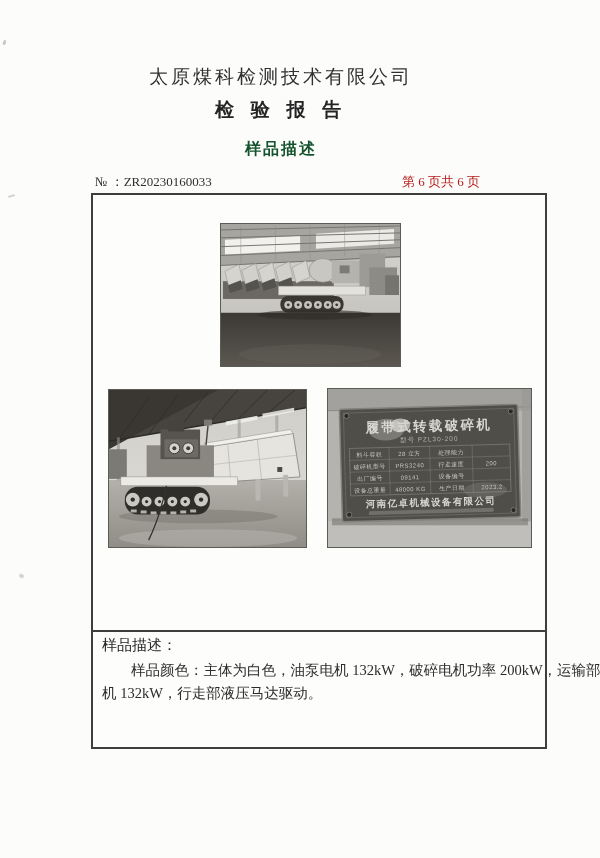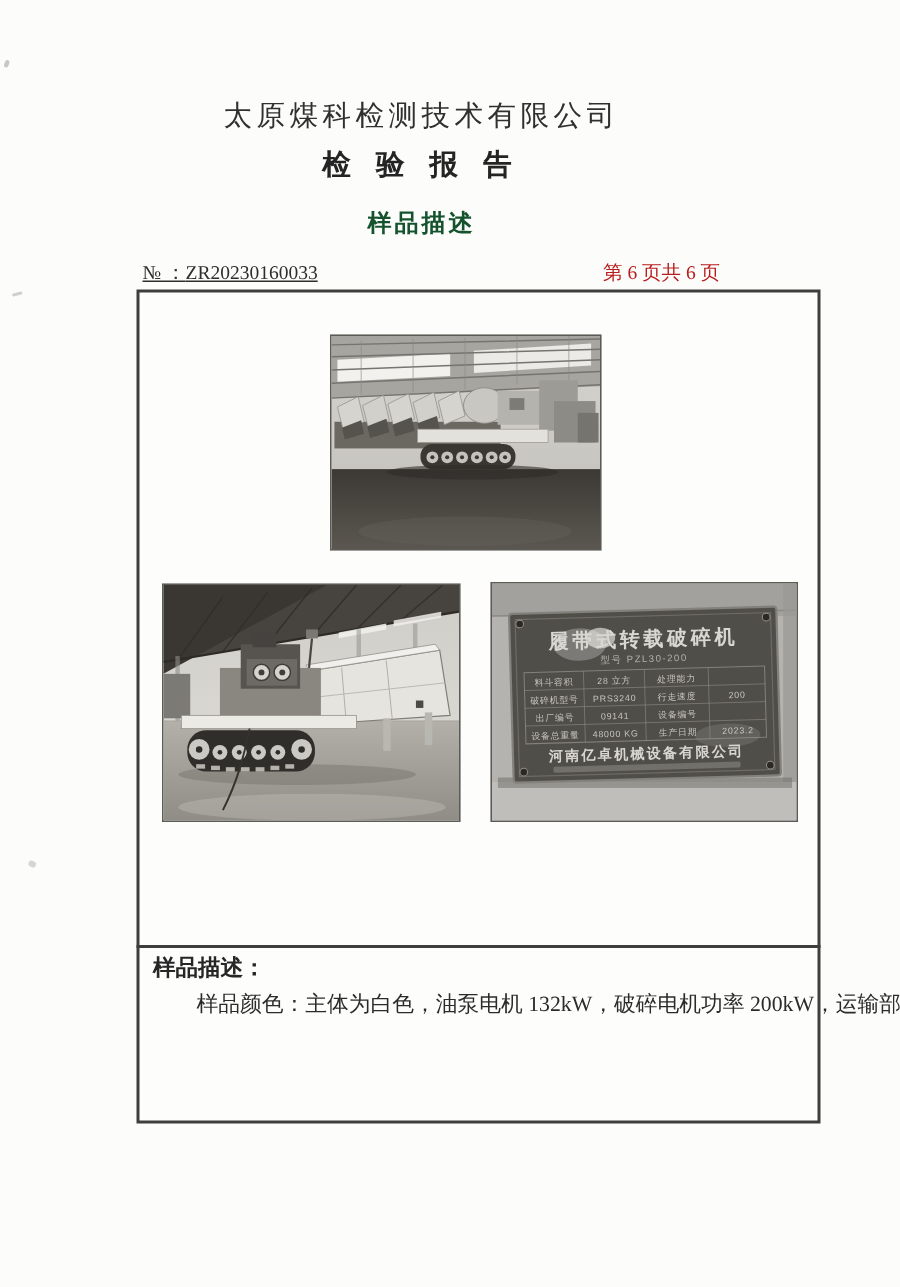--- a/index.html
+++ b/index.html
@@ -7,36 +7,36 @@
   .page{
     position:relative;width:600px;height:858px;overflow:hidden;
     background:#fcfcfb;color:#2b2b2b;
     font-family:"Liberation Serif","DejaVu Serif",serif;
   }
   
   .center-col{position:absolute;left:0;width:562px;text-align:center;}
   .company-title{top:64px;font-size:19px;letter-spacing:3px;color:#303030;}
   .report-title{top:97px;font-size:19px;font-weight:bold;letter-spacing:6px;color:#242424;}
   .section-subtitle{top:139px;font-size:16px;font-weight:bold;letter-spacing:2px;color:#14532d;}
-  .no-line{position:absolute;top:173px;left:95px;font-size:13px;color:#2e2e2e;text-decoration:underline;}
+  .no-line{position:absolute;top:173px;left:95px;font-size:13px;color:#2e2e2e;}
   .page-indicator{position:absolute;top:173px;left:402px;font-size:13px;color:#b91c1c;}
   
   .frame{
     position:absolute;left:91px;top:193px;width:452px;height:552px;
     border:2px solid #3e3e3c;background:#fdfdfc;
   }
   .frame-divider{position:absolute;left:-2px;right:-2px;top:435px;border-top:2px solid #3e3e3c;}
   
   .photo{position:absolute;border:1px solid rgba(60,60,54,.75);box-sizing:border-box;background:#bdbbb6;}
   .photo svg{display:block;width:100%;height:100%;}
   .photo-top{left:127px;top:28px;width:181px;height:144px;}
   .photo-bl{left:15px;top:194px;width:199px;height:159px;}
   .photo-br{left:234px;top:193px;width:205px;height:160px;}
   
-  .desc-label{position:absolute;left:9px;top:441px;font-size:15px;font-weight:bold;color:#262626;}
+  .desc-label{position:absolute;left:9px;top:441px;font-size:15px;font-weight:normal;color:#262626;}
   .desc-body{position:absolute;left:9px;top:464px;width:430px;font-size:14.5px;line-height:23px;color:#2b2b2b;}
   .desc-line{white-space:nowrap;}
   .desc-line.indent{text-indent:2em;}
   
   .speck{position:absolute;background:#9c9c98;border-radius:40%;}
   .speck1{left:3px;top:40px;width:3px;height:5px;opacity:.55;transform:rotate(20deg);}
   .speck2{left:8px;top:195px;width:7px;height:2px;opacity:.45;transform:rotate(-15deg);border-radius:2px;}
   .speck3{left:19px;top:574px;width:5px;height:4px;opacity:.4;transform:rotate(30deg);}
   .np-title{font-family:"Liberation Sans","DejaVu Sans",sans-serif;font-weight:bold;}
   .np-txt{font-family:"Liberation Sans","DejaVu Sans",sans-serif;}
@@ -252,16 +252,17 @@
               <circle cx="186" cy="125" r="2.6"></circle>
           </g>
         </g>
       </svg>
     </div>
 
     <div class="frame-divider"></div>
     <div class="desc-label">样品描述：</div>
     <div class="desc-body">
       <div class="desc-line indent">样品颜色：主体为白色，油泵电机 132kW，破碎电机功率 200kW，运输部电</div>
+      <div class="desc-line">机 132kW，行走部液压马达驱动。</div>
     </div>
   </div>
 
 </div>
 
 </body></html>

